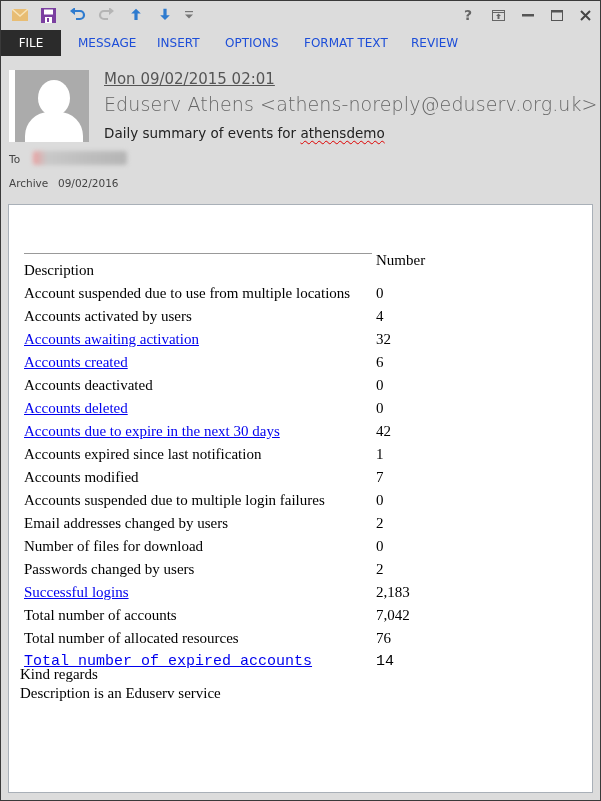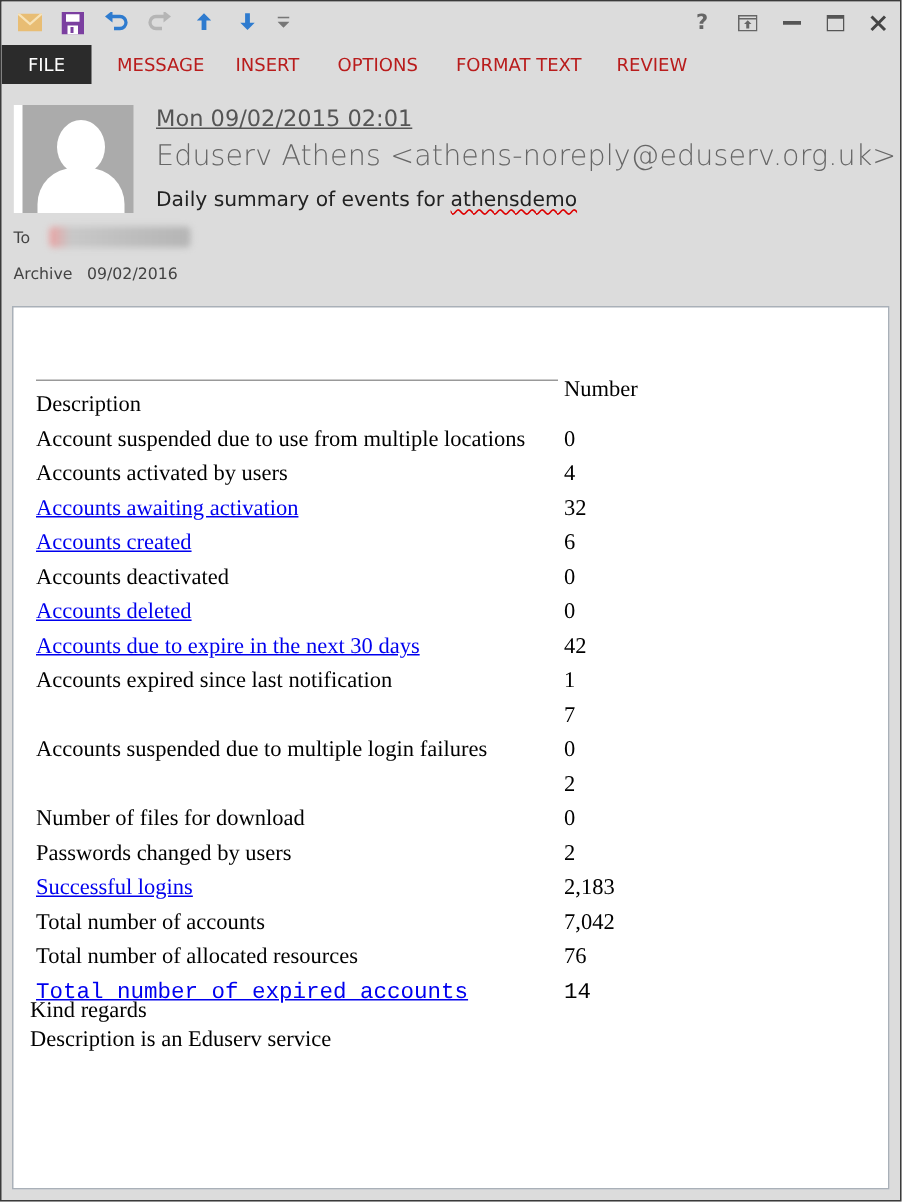--- a/index.html
+++ b/index.html
@@ -21,21 +21,21 @@
     white-space: nowrap; font-family: "DejaVu Sans", sans-serif; letter-spacing: -0.2px;
   }
   .win-ctrl { position: absolute; top: 4px; width: 24px; height: 20px; display: flex; align-items: center; justify-content: center; color: #555; font-size: 14px; font-weight: bold; }
 
   
   .ribbon {
     position: absolute; left: 0; top: 29px; width: 599px; height: 26px; background: #dcdcdc;
   }
   .tab {
     position: absolute; top: 0; height: 26px; line-height: 26px; font-size: 12px;
-    color: #b91c1c; padding: 0 6px; white-space: nowrap;
+    color: #1d4ed8; padding: 0 6px; white-space: nowrap;
   }
   .tab.file { background: #2b2b2b; color: #fff; left: 0; width: 60px; text-align: center; padding: 0; }
 
   
   .avatar {
     position: absolute; left: 8px; top: 69px; width: 80px; height: 72px;
     background: #ababab; border-left: 6px solid #fff;
     overflow: hidden;
   }
   .avatar .head {
@@ -199,27 +199,29 @@
       </div>
       <div class="row" style="top: 218px;">
         <span class="d link">Accounts due to expire in the next 30 days</span>
         <span class="n">42</span>
       </div>
       <div class="row" style="top: 241px;">
         <span class="d">Accounts expired since last notification</span>
         <span class="n">1</span>
       </div>
       <div class="row" style="top: 264px;">
+        <span class="d">Accounts modified</span>
         <span class="n">7</span>
       </div>
       <div class="row" style="top: 287px;">
         <span class="d">Accounts suspended due to multiple login failures</span>
         <span class="n">0</span>
       </div>
       <div class="row" style="top: 310px;">
+        <span class="d">Email addresses changed by users</span>
         <span class="n">2</span>
       </div>
       <div class="row" style="top: 333px;">
         <span class="d">Number of files for download</span>
         <span class="n">0</span>
       </div>
       <div class="row" style="top: 356px;">
         <span class="d">Passwords changed by users</span>
         <span class="n">2</span>
       </div>

